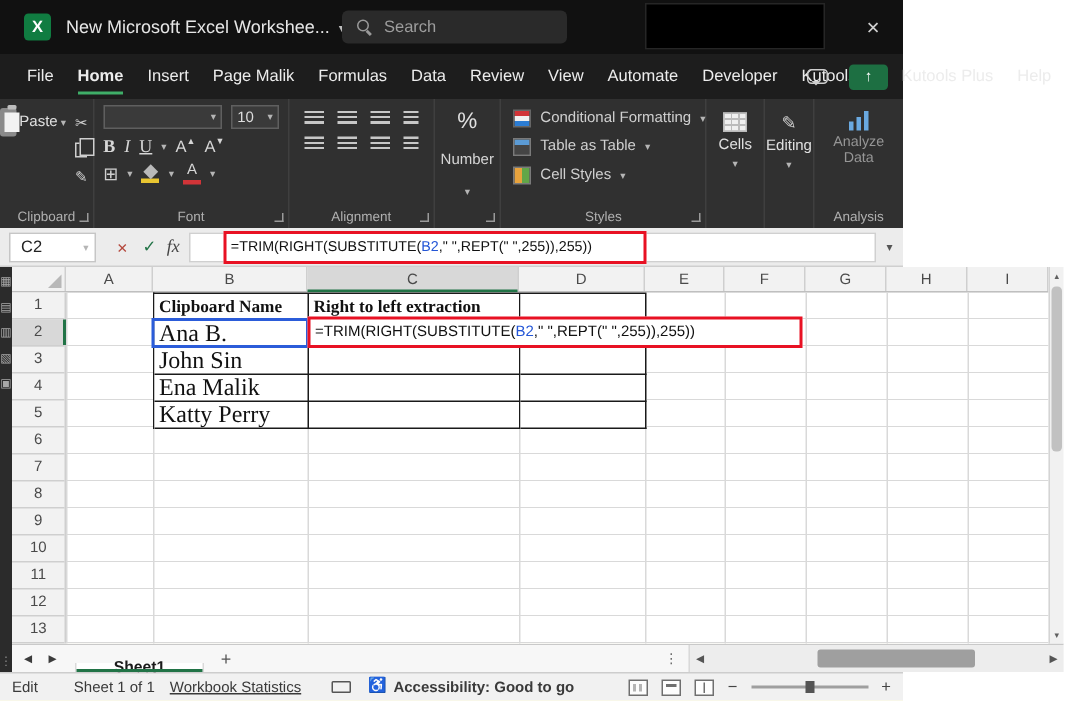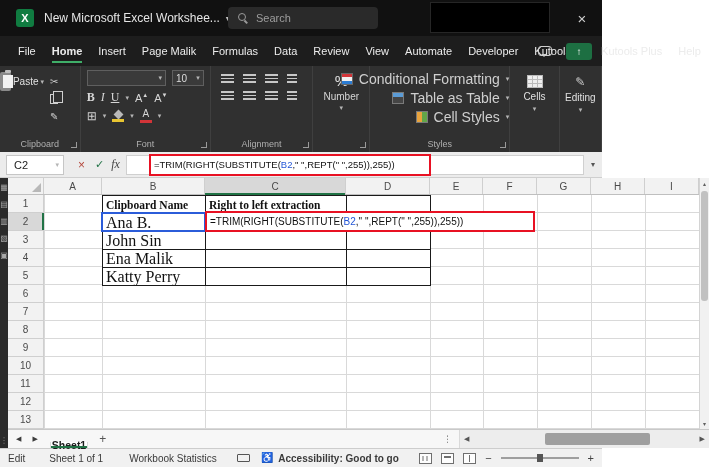--- a/index.html
+++ b/index.html
@@ -81,28 +81,28 @@
   .acolor { font-size:10px; color:#d6d6d6; line-height:1; }
   .acolor::after { content:"A"; }
 
   .g-align { width:112px; }
   .g-align .grp-body { flex-direction:column; align-items:stretch; }
   .ar { display:flex; align-items:center; gap:9px; margin:8px 10px 0; }
   .albars { width:13px; height:9px; background:repeating-linear-gradient(to bottom,#c7c7c7 0 1.5px,transparent 1.5px 3.5px); }
   .albars.s { width:10px; }
 
   .g-number { width:62px; }
-  .g-number .grp-body { flex-direction:column; align-items:center; justify-content:flex-start; padding-top:6px; gap:2px; }
+  .g-number .grp-body { flex-direction:column; align-items:center; justify-content:flex-start; padding-top:6px; gap:12px; }
   .pct { font-size:15px; color:#e0e0e0; }
   .pct::after { content:"%"; }
   .numlbl { font-size:10px; color:#d6d6d6; }
 
   .g-styles { width:140px; }
   .g-styles .grp-body { flex-direction:column; align-items:stretch; padding-top:3px; }
-  .style-row { display:flex; align-items:center; gap:6px; font-size:14px; color:#cfcfcf; height:19px; padding-left:8px; white-space:nowrap;justify-content:flex-end; }
+  .style-row { display:flex; align-items:center; gap:6px; font-size:10px; color:#cfcfcf; height:19px; padding-left:8px; white-space:nowrap; }
   .cfic { width:12px; height:12px; border:1px solid #666; background:linear-gradient(to bottom,#d13438 0 33%,#f0f0f0 33% 66%,#2b7cd3 66%); flex:none; }
   .ftic { width:12px; height:12px; border:1px solid #7a7a7a; background:linear-gradient(to bottom,#5b9bd5 0 4px,#454545 4px); flex:none; }
   .csic { width:12px; height:12px; border:1px solid #7a7a7a; background:linear-gradient(90deg,#e8a33d 50%,#62a648 50%); flex:none; }
 
   .g-cells { width:54px; }
   .g-editing { width:46px; }
   .bigbtn { width:100%; display:flex; flex-direction:column; align-items:center; gap:3px; padding-top:9px; font-size:10px; color:#e0e0e0; }
   .cellsic { width:16px; height:13px; border:1px solid #bbb; background-color:#efefef;
     background-image:repeating-linear-gradient(to right,transparent 0 4px,#bbb 4px 5px),repeating-linear-gradient(to bottom,transparent 0 3px,#bbb 3px 4px); }
   .editic { font-size:12px; color:#cfcfcf; }
@@ -169,39 +169,39 @@
   .vs-up { position:absolute; top:2px; left:0; right:0; }
   .vs-up::after { content:"▴"; }
   .vs-down { position:absolute; bottom:2px; left:0; right:0; }
   .vs-down::after { content:"▾"; }
   .vthumb { position:absolute; top:13px; left:1px; width:7px; height:110px; background:#c1c1c1; border-radius:3px; }
 
   
   .sheetbar { height:19px; background:#f7f7f7; border-top:1px solid #c9c9c9; display:flex; align-items:stretch; font-size:10px; color:#444; }
   .snav { display:flex; align-items:center; gap:11px; padding:0 12px 0 8px; font-size:7px; color:#3c3c3c; }
   .snl::after { content:"◀"; } .snr::after { content:"▶"; }
-  .stab { background:#fff; border-left:1px solid #d9d9d9; border-right:1px solid #d9d9d9; display:flex; align-items:center; padding:0 1px; font-weight:bold; font-size:10.5px; color:#1b1b1b; position:relative;margin-top:12px; }
+  .stab { background:#fff; border-left:1px solid #d9d9d9; border-right:1px solid #d9d9d9; display:flex; align-items:center; padding:0 25px; font-weight:bold; font-size:10.5px; color:#1b1b1b; position:relative;margin-top:12px; }
   .stab::after { content:''; position:absolute; left:0; right:0; bottom:0; height:2px; background:#217346; }
   .splus { display:flex; align-items:center; padding:0 11px; font-size:12px; color:#555; }
   .splus::after { content:"+"; }
   .sspacer { flex:1; }
   .sdots { display:flex; align-items:center; font-size:9px; color:#666; padding:0 7px; }
   .sdots::after { content:"⋮"; }
   .hscroll { width:250px; position:relative; background:#ededed; border-left:1px solid #d9d9d9; }
   .hs-l { position:absolute; left:4px; top:5px; font-size:7px; color:#555; }
   .hs-l::after { content:"◀"; }
   .hs-r { position:absolute; right:4px; top:5px; font-size:7px; color:#555; }
   .hs-r::after { content:"▶"; }
   .hthumb { position:absolute; left:85px; top:3px; height:12px; width:105px; background:#9f9f9f; border-radius:2px; }
 
   
   .statusbar { height:19px; background:#f1f1f1; border-top:1px solid #cdcdcd; display:flex; align-items:center; font-size:10px; color:#3a3a3a; }
   .sb-mode { margin-left:8px; }
   .sb-sheetinfo { margin-left:24px; }
-  .sb-stats { margin-left:26px; }
+  .sb-stats { margin-left:10px;text-decoration:underline; }
   .kbic { margin-left:20px; width:13px; height:8px; border:1px solid #555; border-radius:1px; }
   .sb-access { margin-left:12px; display:flex; align-items:flex-start; gap:4px;font-weight:bold; }
   .accic { font-size:10px; line-height:1; }
   .accic::after { content:"♿"; }
   .sb-right { margin-left:auto; display:flex; align-items:center; gap:9px; margin-right:8px; }
   .vi { width:13px; height:11px; border:1px solid #6f6f6f; background:#fdfdfd; position:relative; }
   .vi1::after { content:''; position:absolute; inset:2px; background:repeating-linear-gradient(to right,#b5b5b5 0 2px,transparent 2px 4px); }
   .vi2::after { content:''; position:absolute; left:2px; right:2px; top:2px; height:2px; background:#6f6f6f; }
   .vi3::after { content:''; position:absolute; left:5px; top:1px; bottom:1px; width:1px; background:#6f6f6f; }
   .zmark { font-size:11px; color:#444; line-height:1; }
@@ -374,20 +374,31 @@
     </div>
 
     <div class="grp g-editing">
       <div class="bigbtn">
         <span class="editic"></span>
         <span>Editing</span>
         <span class="smallcaret"></span>
       </div>
     </div>
 
+    <div class="grp g-analysis">
+      <div class="grp-body">
+        <span class="anic">
+            <span class="ab1"></span>
+            <span class="ab2"></span>
+            <span class="ab3"></span>
+          </span>
+        <span class="antext">Analyze Data</span>
+      </div>
+      <div class="grp-label">Analysis</div>
+    </div>
 
   </div>
 
   <div class="frow">
     <div class="namebox">
       <span>C2</span>
       <span class="smallcaret"></span>
     </div>
     <span class="nb-div"></span>
     <span class="fico fcancel"></span>

